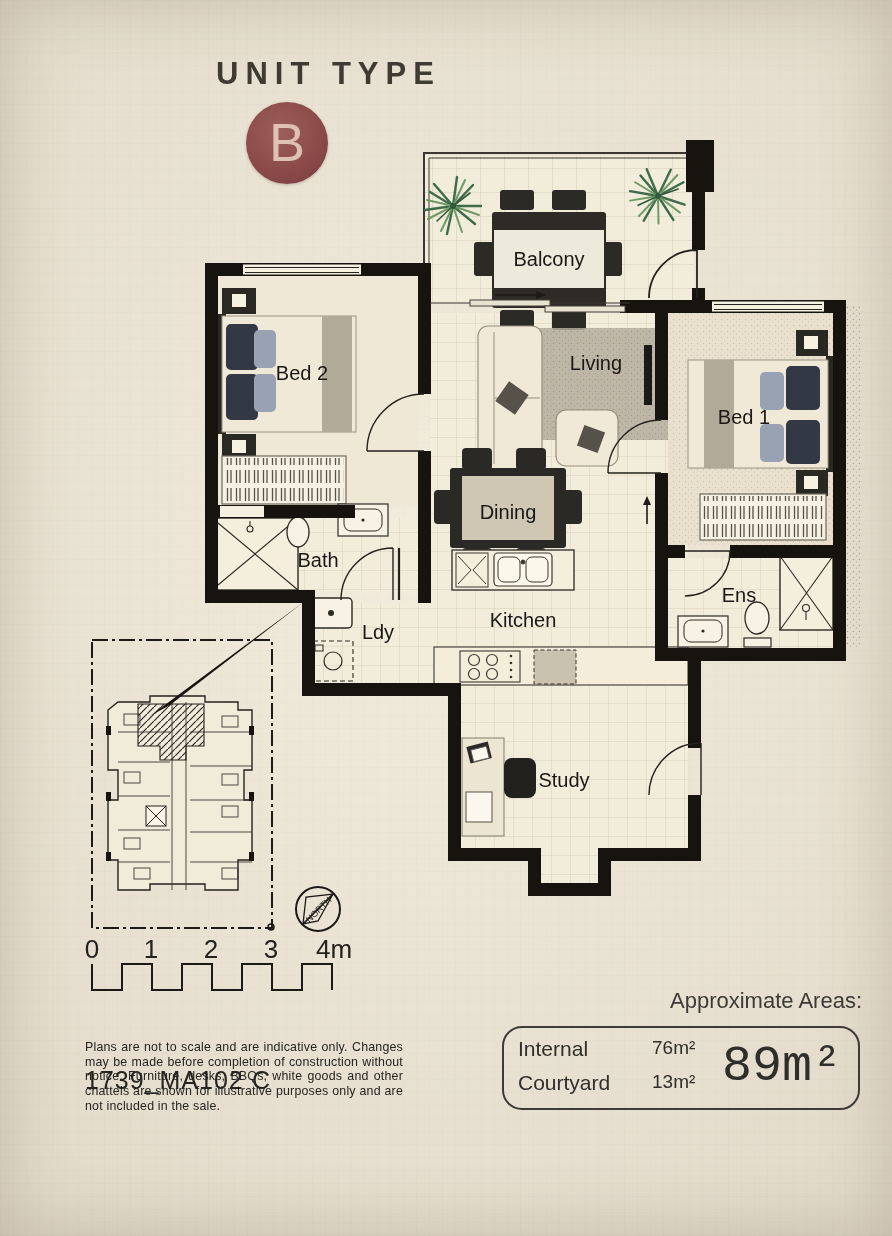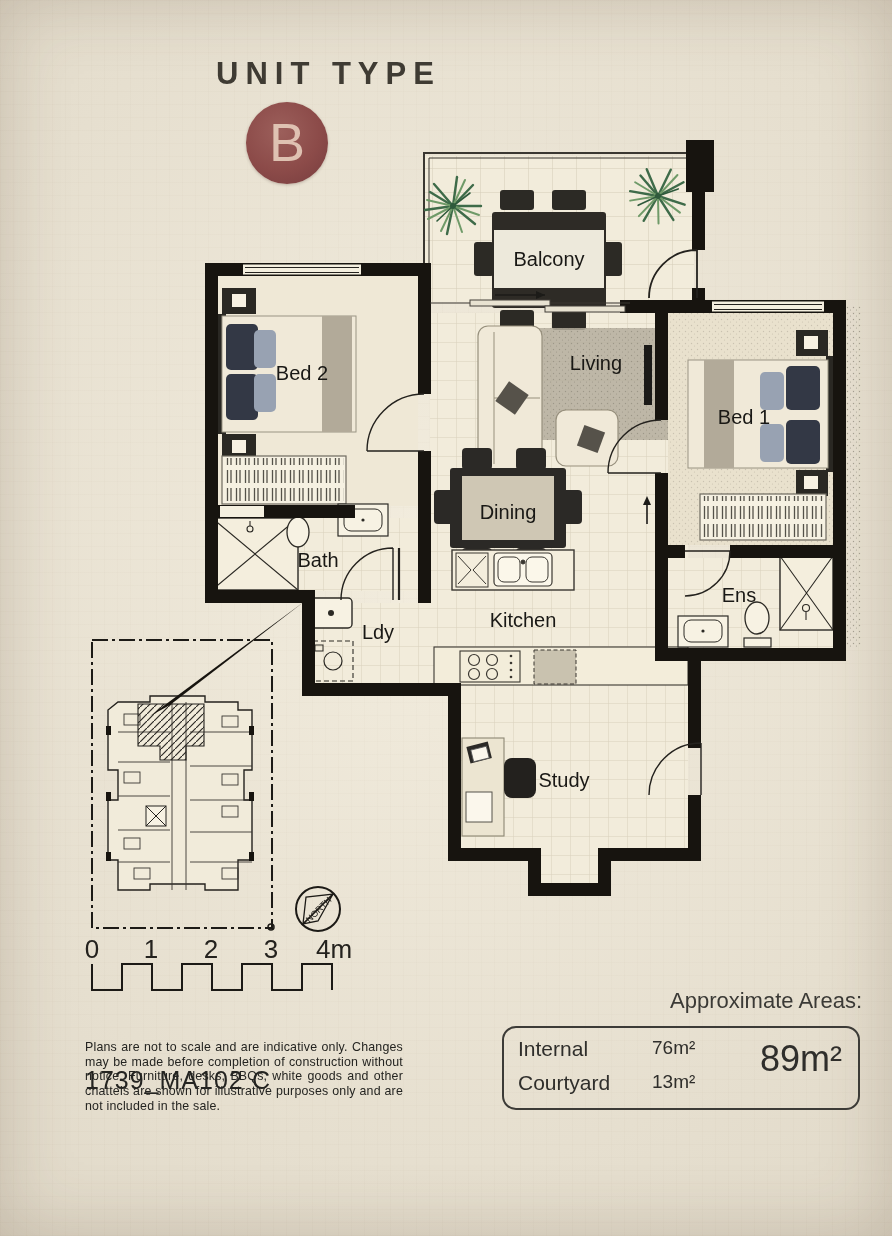--- a/index.html
+++ b/index.html
@@ -34,27 +34,27 @@
   .disclaimer{
     left:85px;top:994px;width:318px;font-size:12.4px;line-height:1.18;
     color:#242421;text-align:justify;letter-spacing:.2px;margin-top:46px;
   }
   .docnum{left:85px;top:1066px;font-size:25px;color:#242421;letter-spacing:1px;}
   .rev{left:252px;top:1066px;font-size:25px;color:#242421;}
   .level{left:502px;top:980px;font-size:31px;letter-spacing:2px;color:#3b3a36;font-weight:300;}
   .areas-heading{right:30px;top:988px;font-size:22px;color:#3b3a36;font-weight:300;}
   .areas-box{
     left:502px;top:1026px;width:354px;height:80px;
-    border:2.5px solid #3c3b37;border-radius:14px;
+    border:2.5px solid #3c3b37;border-radius:20px;
   }
   .areas-box .lbl{position:absolute;left:14px;font-size:21px;color:#2f2e2b;font-weight:300;}
   .areas-box .val{position:absolute;left:148px;font-size:19px;color:#2f2e2b;text-align:center;}
   .row0{top:9px;} .row1{top:43px;}
   .total{
-    position:absolute;right:16px;top:10px;font-size:36px;color:#2f2e2b;font-weight:300;
+    position:absolute;right:16px;top:10px;font-size:50px;color:#2f2e2b;font-weight:300;font-family:Liberation Mono, monospace;
   }
 </style>
 </head>
 <body>
 
 <div class="page">
 
   <div class="abs title">UNIT TYPE</div>
   <div class="abs badge">
     <span>B</span>

